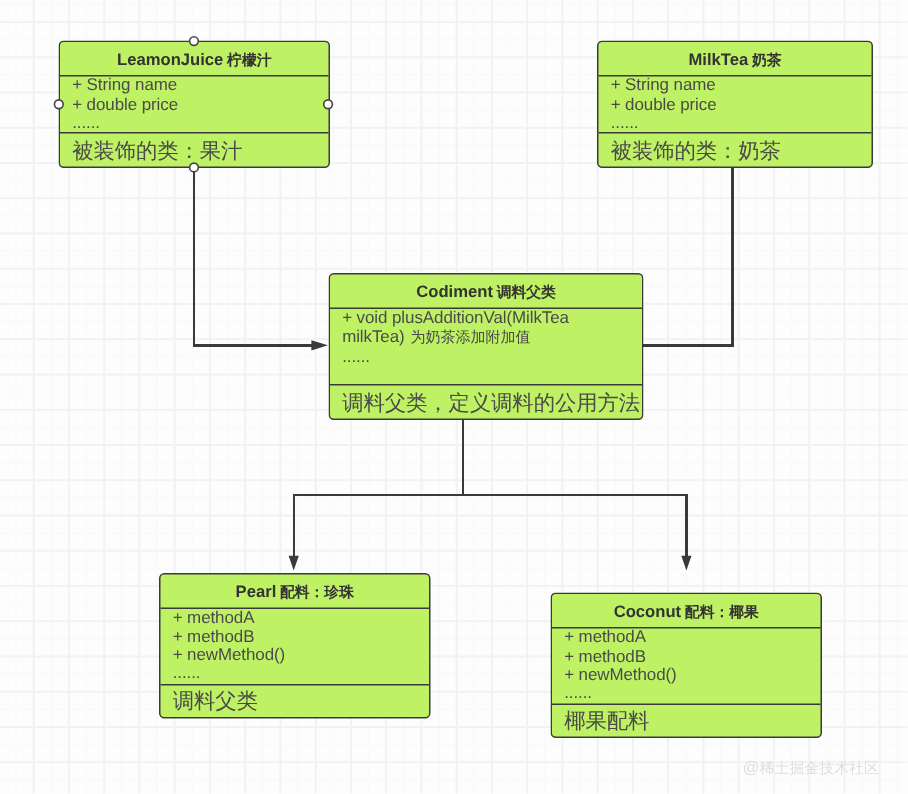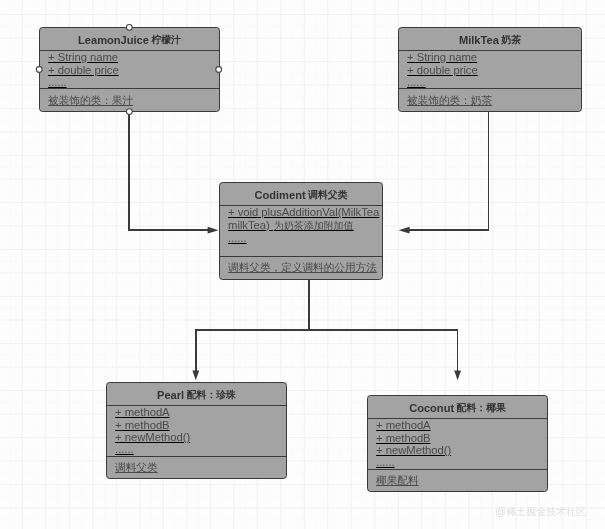--- a/index.html
+++ b/index.html
@@ -14,29 +14,29 @@
       linear-gradient(to right, #f1f2f4 1px, transparent 1px),
       linear-gradient(to bottom, #f1f2f4 1px, transparent 1px),
       linear-gradient(to right, #fafafb 1px, transparent 1px),
       linear-gradient(to bottom, #fafafb 1px, transparent 1px);
     background-size:23.5px 23.5px, 23.5px 23.5px, 11.75px 11.75px, 11.75px 11.75px;
     background-position:21.8px 0, 0 319.5px, 10px 0, 0 307.7px;
   }
   #svg,#svgtop{position:absolute;left:0;top:0;}
   #svgtop{pointer-events:none;}
   .node{position:absolute;box-sizing:border-box;will-change:transform;
-    border:1.6px solid #3a3a3a;border-radius:3.5px;background:#a3a3a3;
+    border:1.6px solid #3a3a3a;border-radius:3.5px;background:#bef264;
     display:flex;flex-direction:column;}
   .hdr{text-align:center;font-weight:bold;color:#333;
     font-size:11.1px;letter-spacing:0px;
     display:flex;align-items:center;justify-content:center;}
-  .sec{border-top:1.5px solid #3a3a3a;box-sizing:border-box;text-decoration:underline;}
+  .sec{border-top:1.5px solid #3a3a3a;box-sizing:border-box;}
   .attrs{padding-left:8.1px;position:relative;top:-1.1px;}
   .note{padding-left:8.1px;display:flex;align-items:center;position:relative;top:1.0px;
-    font-size:12px;color:#4a4a4a;letter-spacing:-0.05px;white-space:nowrap;}
+    font-size:16px;color:#4a4a4a;letter-spacing:-0.05px;white-space:nowrap;}
   .row{color:#4a4a4a;white-space:nowrap;font-size:11.3px;
     line-height:12.3px;letter-spacing:-0.05px;}
   .row.dots{color:#4a4a4a;}
   .cjk{font-style:normal;font-size:0.89em;}
   .hdr .cjk{margin-left:0.25em;}
   .row .cjk{margin-left:0.08em;}
   .wm{position:absolute;will-change:transform;color:#dedede;font-size:11.2px;letter-spacing:0px;white-space:nowrap;}
 </style>
 </head>
 <body>
@@ -75,21 +75,21 @@
   <div class="sec attrs" style="height:35.7px">
     <div class="row">+ String name</div>
     <div class="row">+ double price</div>
     <div class="row dots">......</div>
   </div>
   <div class="sec note" style="flex:1">
       <i class="cjk">被装饰的类：奶茶</i>
     </div>
 </div>
 
-<div class="node" id="n2" style="left:218.6px;top:181.6px;width:164px;height:97.8px;justify-content:center;">
+<div class="node" id="n2" style="left:218.6px;top:181.6px;width:210px;height:97.8px;justify-content:center;">
   <div class="hdr" style="height:23.5px">Codiment <i class="cjk">调料父类</i></div>
   <div class="sec attrs" style="height:48.5px">
     <div class="row">+ void plusAdditionVal(MilkTea</div>
     <div class="row">milkTea) <i class="cjk">为奶茶添加附加值</i></div>
     <div class="row dots">......</div>
   </div>
   <div class="sec note" style="flex:1">
       <i class="cjk">调料父类，定义调料的公用方法</i>
     </div>
 </div>

